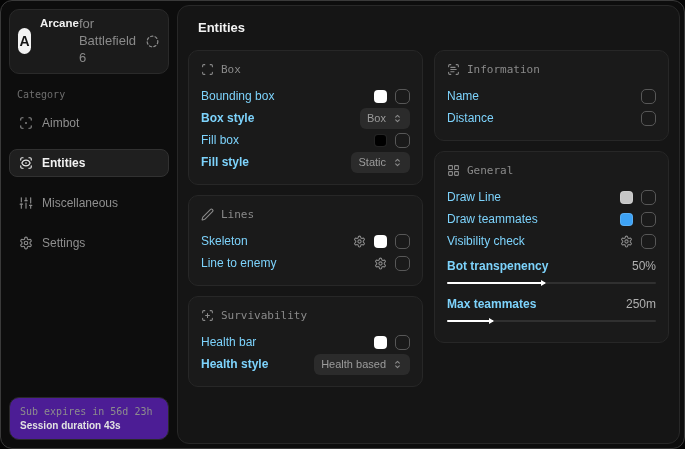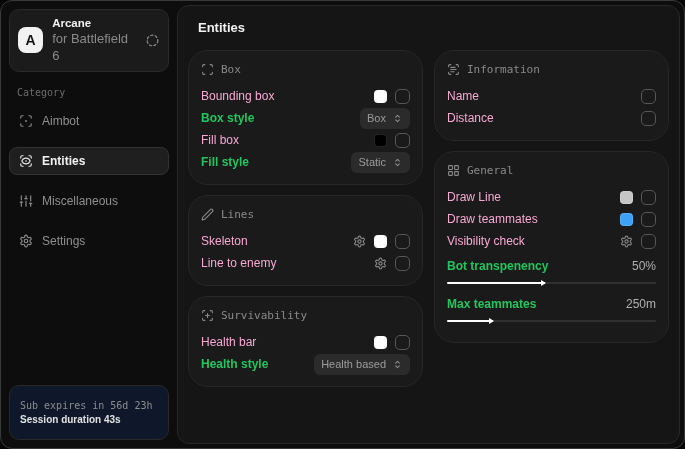--- a/index.html
+++ b/index.html
@@ -9,52 +9,52 @@
 
   .window { width:685px; height:449px; background:#0d0d0d; border:1px solid #3a3a3a;
             border-radius:12px; overflow:hidden; display:flex; position:relative; }
 
   
   .sidebar { width:176px; display:flex; flex-direction:column; padding:8px; flex-shrink:0; }
   .brand-card { display:flex; align-items:center; gap:9px; background:#1b1b1b;
                 border:1px solid #2a2a2a; border-radius:10px; padding:6px 8px; min-height:38px; }
   .logo { width:26px; height:26px; border-radius:8px; background:#f2f2f2; color:#141414;
           font-weight:700; font-size:14px; display:flex; align-items:center; justify-content:center; }
-  .brand-text { display:flex; flex-direction:column; line-height:1.3; }
+  .brand-text { display:flex; flex-direction:row; line-height:1.3; }
   .brand-name { font-size:11.5px; font-weight:700; color:#f0f0f0; }
   .brand-sub { font-size:13px; color:#8a8a8a; }
   .brand-action { margin-left:auto; color:#787878; display:inline-flex; }
 
   .category { font-family:"DejaVu Sans Mono", monospace; font-size:10px; color:#6d6d6d; margin:15px 8px 9px; }
 
   .nav { display:flex; flex-direction:column; gap:12px; }
   .nav-item { display:flex; align-items:center; gap:9px; height:28px; padding:0 9px;
               border-radius:8px; border:1px solid transparent; color:#8f8f8f; font-size:12px; cursor:default; }
   .nav-item.active { background:#1f1f1f; border-color:#313131; color:#f2f2f2; font-weight:600; }
 
-  .footer-card { margin-top:auto; border:1px solid #292929; border-radius:10px; padding:14px 10px;
-                 display:flex; flex-direction:column; gap:3px; background:#0f172a; }
+  .footer-card { margin-top:auto; border:1px solid #292929; border-radius:10px; padding:8px 10px;
+                 display:flex; flex-direction:column; gap:3px; background:#4c1d95; }
   .footer-line1 { font-family:"DejaVu Sans Mono", monospace; font-size:10px; color:#8d8d8d; white-space:nowrap; }
   .footer-line2 { font-size:10px; font-weight:700; color:#e2e2e2; }
 
   
   .main { flex:1; padding:4px 4px 4px 0; }
   .panel { height:100%; border:1px solid #282828; border-radius:12px; background:#151515; padding:13px 10px; overflow:hidden; }
   .page-title { font-size:13px; font-weight:700; color:#f2f2f2; margin:1px 0 15px 10px; }
 
   .cols { display:flex; gap:11px; align-items:flex-start; }
   .col { flex:1; display:flex; flex-direction:column; gap:10px; min-width:0; }
 
-  .card { background:#1a1a1a; border:1px solid #272727; border-radius:20px; padding:9px 12px 11px; }
+  .card { background:#1a1a1a; border:1px solid #272727; border-radius:10px; padding:9px 12px 11px; }
   .card-head { display:flex; align-items:center; gap:7px; margin:3px 0 9px; color:#7f7f7f; }
   .card-title { font-family:"DejaVu Sans Mono", monospace; font-size:11px; color:#8a8a8a; }
 
   .row { display:flex; align-items:center; justify-content:space-between; min-height:22px; }
-  .lbl { font-size:12px; color:#f9a8d4; white-space:nowrap; }
-  .lbl.strong { color:#22c55e; font-weight:700; }
+  .lbl { font-size:12px; color:#7dd3fc; white-space:nowrap; }
+  .lbl.strong { color:#7dd3fc; font-weight:700; }
   .ctrls { display:flex; align-items:center; gap:8px; }
 
   .swatch { width:13px; height:13px; border-radius:4px; border:1px solid rgba(255,255,255,0.14); display:inline-block; }
   .checkbox { width:15px; height:15px; border-radius:5px; border:1.5px solid #575757; display:inline-block; background:transparent; }
 
   .select { display:inline-flex; align-items:center; gap:6px; background:#2b2b2b; border:none;
             border-radius:6px; height:21px; padding:0 7px; color:#9c9c9c; font-size:11px;
             font-family:"Liberation Sans", sans-serif; cursor:default; }
 
   .icon { display:inline-flex; color:#8a8a8a; }

